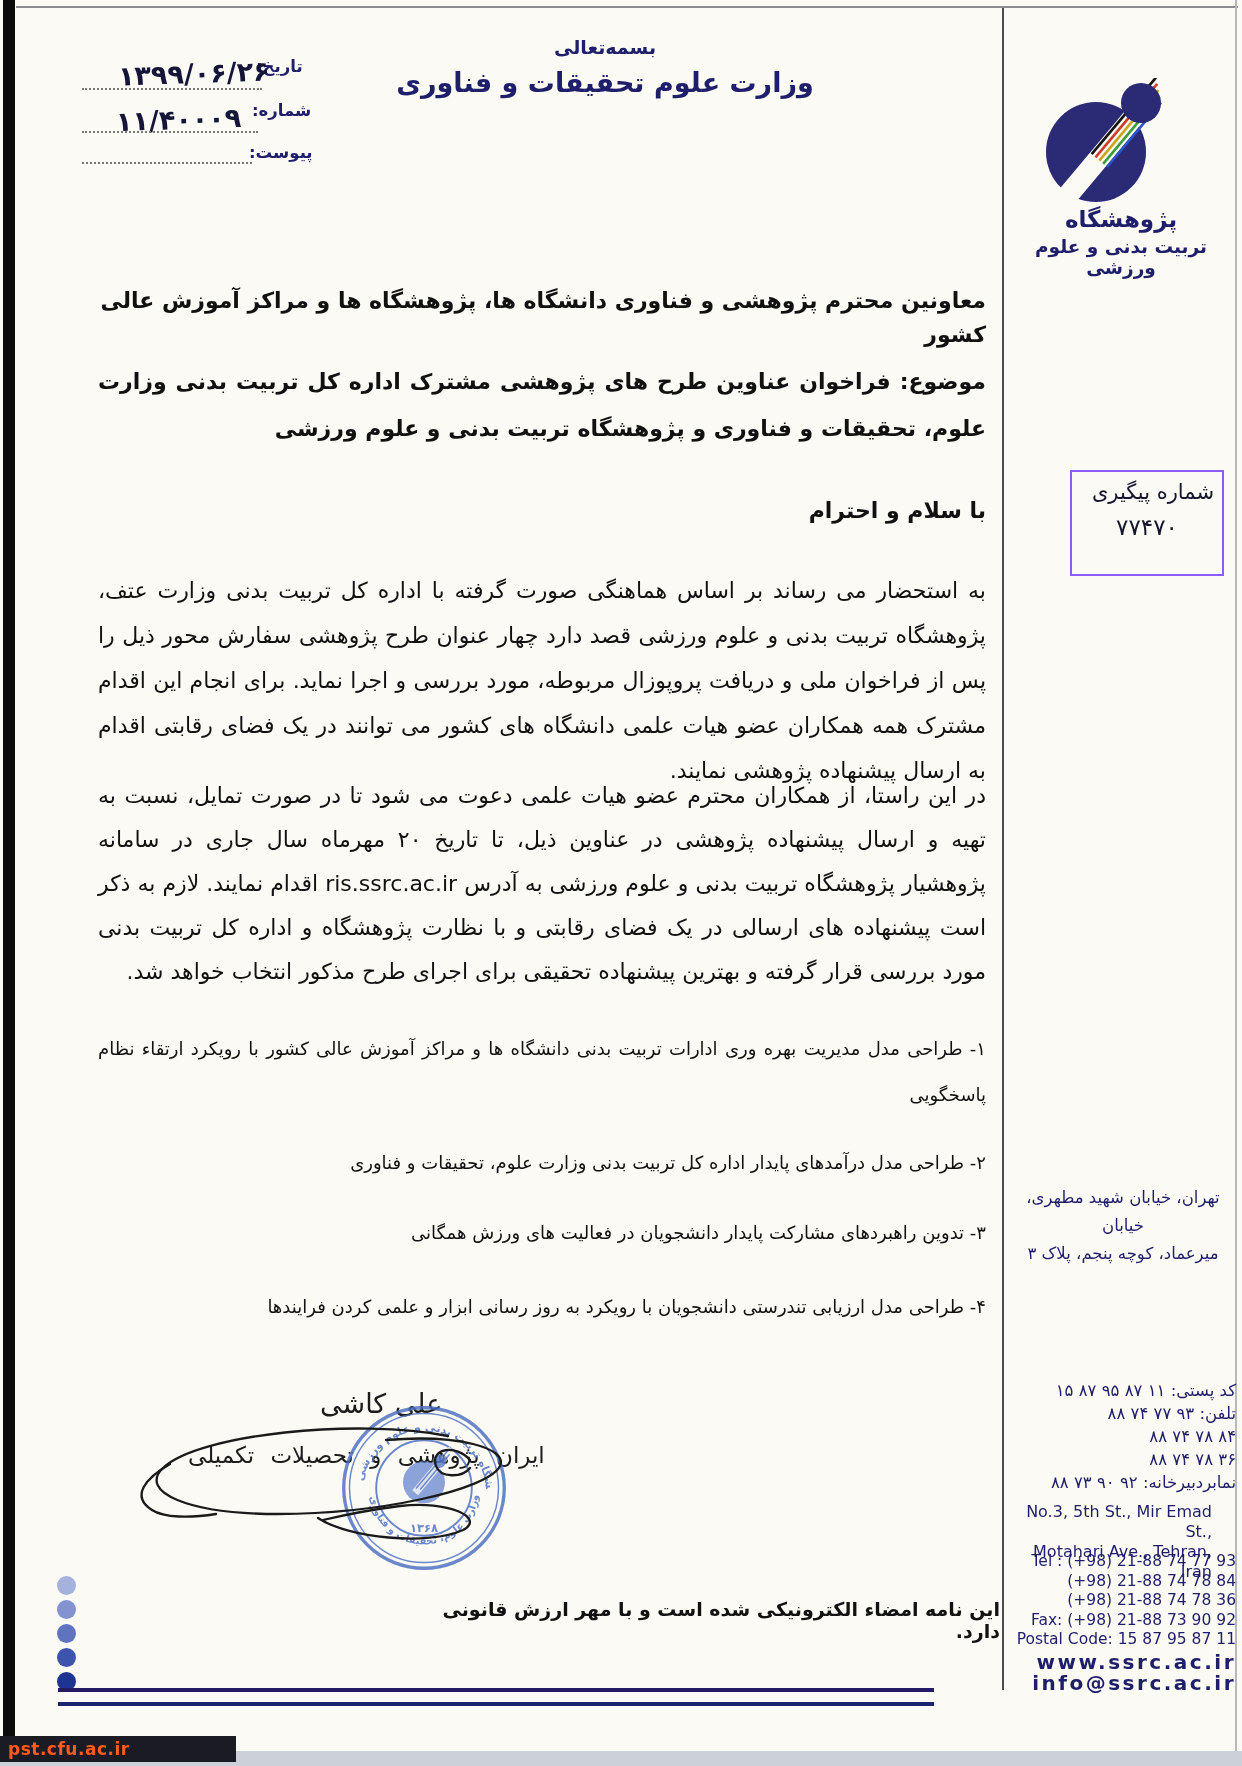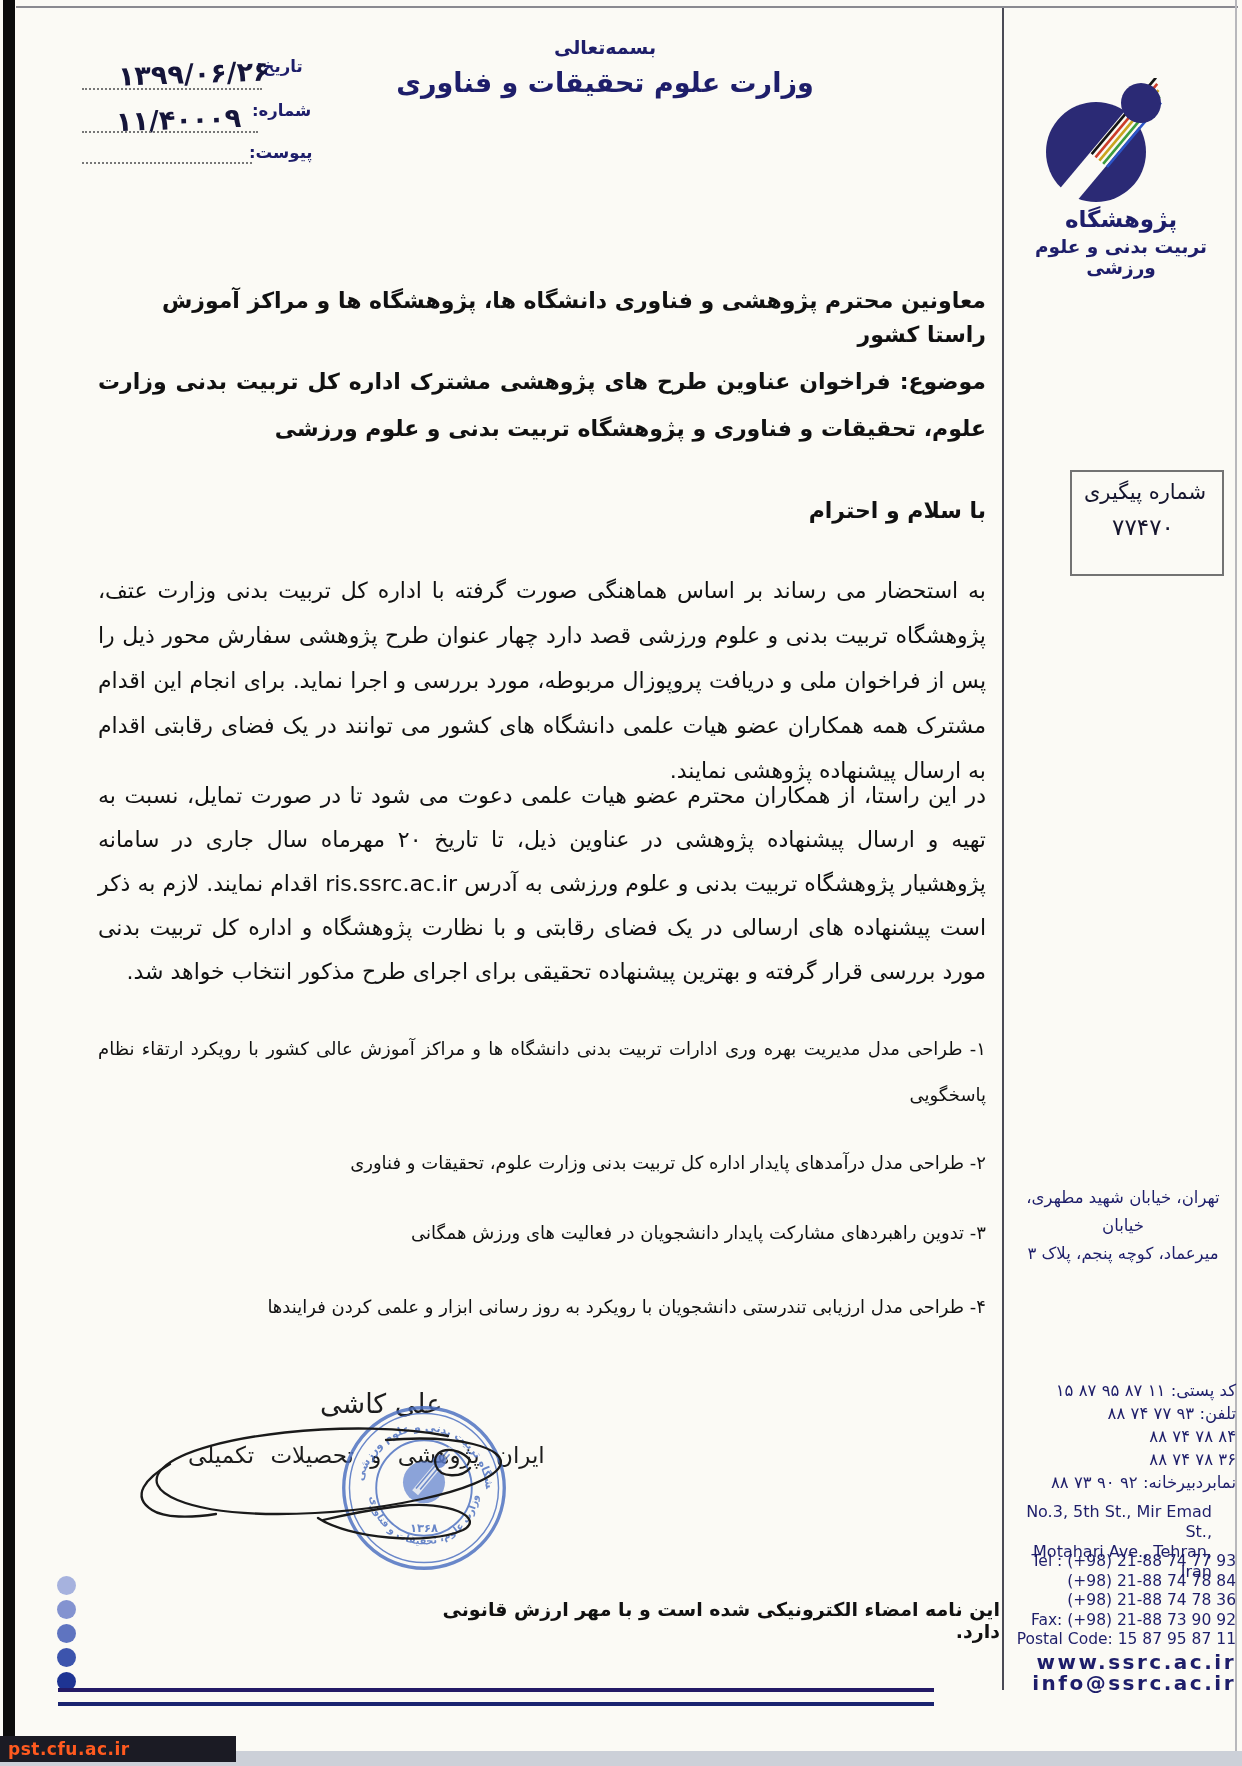--- a/index.html
+++ b/index.html
@@ -23,22 +23,22 @@
   .bismillah{font-size:19px;font-weight:bold;margin-bottom:9px;}
   .country{font-size:30px;font-weight:bold;margin-bottom:7px;}
   .ministry{font-size:27px;font-weight:bold;}
   .meta-label{color:#1e1e6a;font-weight:bold;font-size:16.5px;direction:rtl;}
   .meta-value{color:#15153a;font-weight:bold;font-size:27px;direction:rtl;transform:rotate(-2deg);}
   .dotted{height:0;border-bottom:2px dotted #777;}
   
   .inst-name{left:1012px;top:206px;width:218px;text-align:center;color:#1e1e6a;direction:rtl;}
   .inst-1{font-size:23px;font-weight:bold;}
   .inst-2{font-size:18.5px;font-weight:bold;margin-top:4px;}
-  .track-box{left:1070px;top:470px;width:154px;height:106px;border:2px solid #737373;
-    box-sizing:border-box;direction:rtl;padding:8px 16px 0 8px;color:#15152e;}
+  .track-box{left:1070px;top:470px;width:154px;height:106px;border:2px solid #8b5cf6;
+    box-sizing:border-box;direction:rtl;padding:8px 8px 0 8px;color:#15152e;}
   .track-label{font-size:21px;text-align:right;}
   .track-num{font-size:23px;text-align:center;margin-top:10px;letter-spacing:2px;}
   
   .body-block{left:98px;width:888px;direction:rtl;}
   .b-bold{font-weight:bold;}
   .recipient{top:284px;font-size:22px;line-height:34px;}
   .subject{top:358px;font-size:22px;line-height:47px;text-align:justify;}
   .greeting{top:498px;font-size:22px;}
   .para{font-size:22px;text-align:justify;}
   .p1{top:568px;line-height:45px;}
@@ -112,21 +112,21 @@
   <div class="abs inst-name">
     <div class="inst-1">پژوهشگاه</div>
     <div class="inst-2">تربیت بدنی و علوم ورزشی</div>
   </div>
 
   <div class="abs track-box">
     <div class="track-label">شماره پیگیری</div>
     <div class="track-num">۷۷۴۷۰</div>
   </div>
 
-  <div class="abs body-block recipient b-bold">معاونین محترم پژوهشی و فناوری دانشگاه ها، پژوهشگاه ها و مراکز آموزش راستا کشور</div>
+  <div class="abs body-block recipient b-bold">معاونین محترم پژوهشی و فناوری دانشگاه ها، پژوهشگاه ها و مراکز آموزش عالی کشور</div>
   <div class="abs body-block subject b-bold">موضوع: فراخوان عناوین طرح های پژوهشی مشترک اداره کل تربیت بدنی وزارت علوم، تحقیقات و فناوری و پژوهشگاه تربیت بدنی و علوم ورزشی</div>
   <div class="abs body-block greeting b-bold">با سلام و احترام</div>
   <div class="abs body-block para p1">به استحضار می رساند بر اساس هماهنگی صورت گرفته با اداره کل تربیت بدنی وزارت عتف، پژوهشگاه تربیت بدنی و علوم ورزشی قصد دارد چهار عنوان طرح پژوهشی سفارش محور ذیل را پس از فراخوان ملی و دریافت پروپوزال مربوطه، مورد بررسی و اجرا نماید. برای انجام این اقدام مشترک همه همکاران عضو هیات علمی دانشگاه های کشور می توانند در یک فضای رقابتی اقدام به ارسال پیشنهاده پژوهشی نمایند.</div>
   <div class="abs body-block para p2">در این راستا، از همکاران محترم عضو هیات علمی دعوت می شود تا در صورت تمایل، نسبت به تهیه و ارسال پیشنهاده پژوهشی در عناوین ذیل، تا تاریخ ۲۰ مهرماه سال جاری در سامانه پژوهشیار پژوهشگاه تربیت بدنی و علوم ورزشی به آدرس ris.ssrc.ac.ir اقدام نمایند. لازم به ذکر است پیشنهاده های ارسالی در یک فضای رقابتی و با نظارت پژوهشگاه و اداره کل تربیت بدنی مورد بررسی قرار گرفته و بهترین پیشنهاده تحقیقی برای اجرای طرح مذکور انتخاب خواهد شد.</div>
   <div class="abs body-block item it1">۱- طراحی مدل مدیریت بهره وری ادارات تربیت بدنی دانشگاه ها و مراکز آموزش عالی کشور با رویکرد ارتقاء نظام پاسخگویی</div>
   <div class="abs body-block item it2">۲- طراحی مدل درآمدهای پایدار اداره کل تربیت بدنی وزارت علوم، تحقیقات و فناوری</div>
   <div class="abs body-block item it3">۳- تدوین راهبردهای مشارکت پایدار دانشجویان در فعالیت های ورزش همگانی</div>
   <div class="abs body-block item it4">۴- طراحی مدل ارزیابی تندرستی دانشجویان با رویکرد به روز رسانی ابزار و علمی کردن فرایندها</div>
 
   <div class="abs sig-name">علی کاشی</div>

